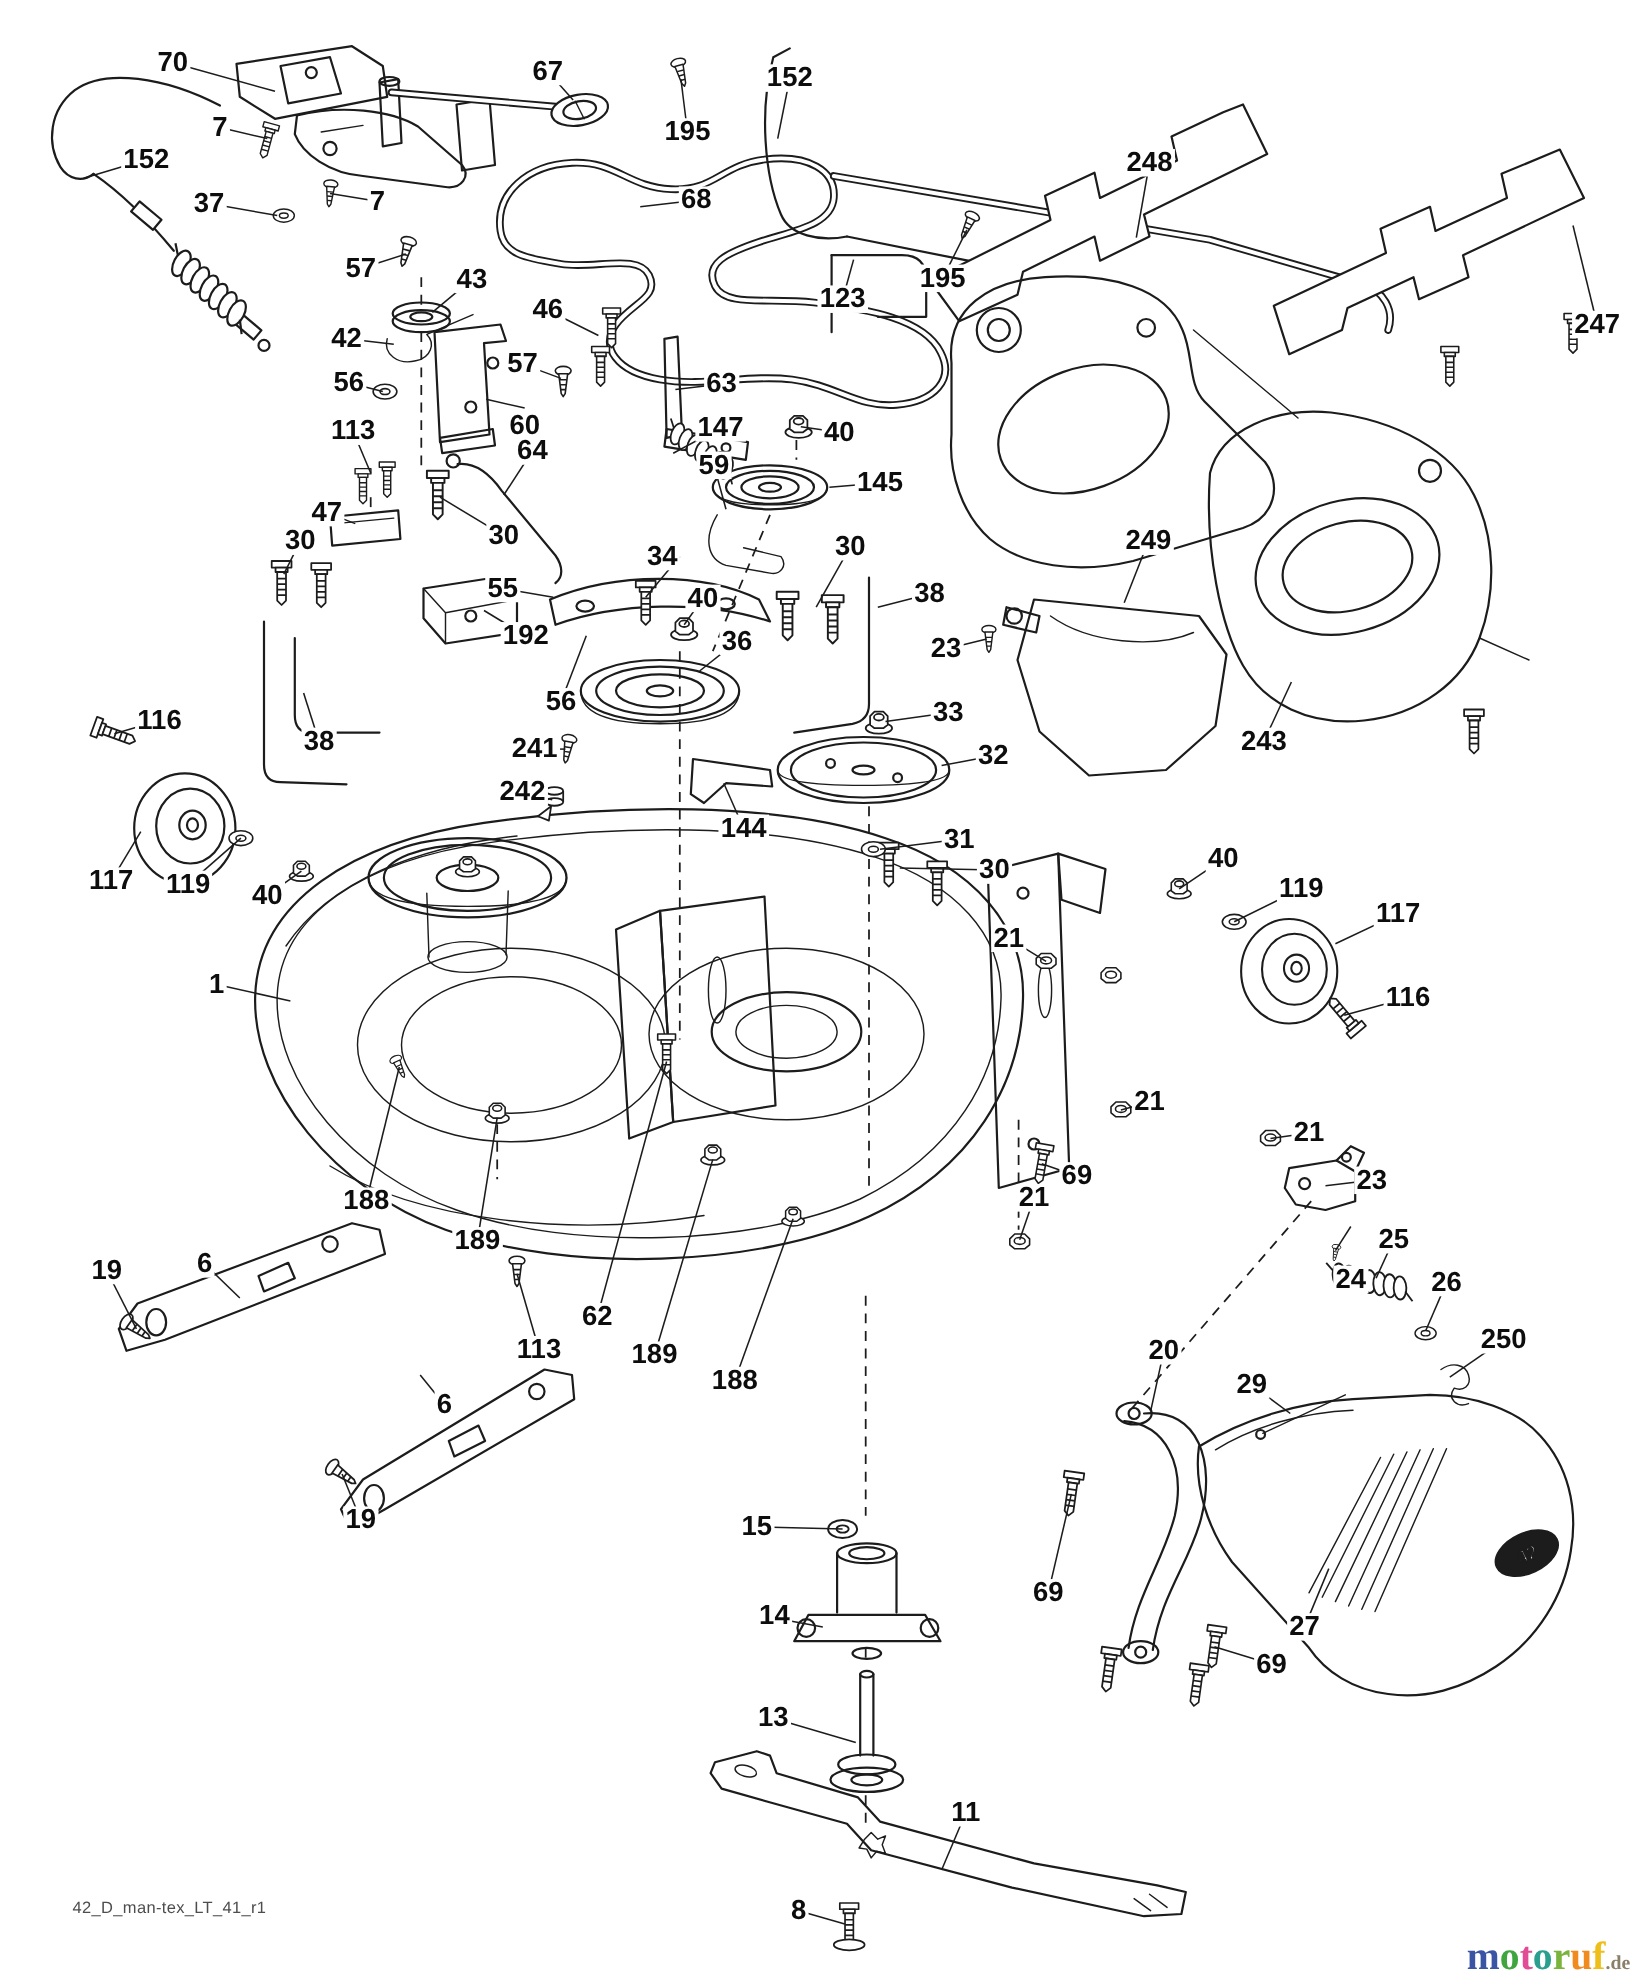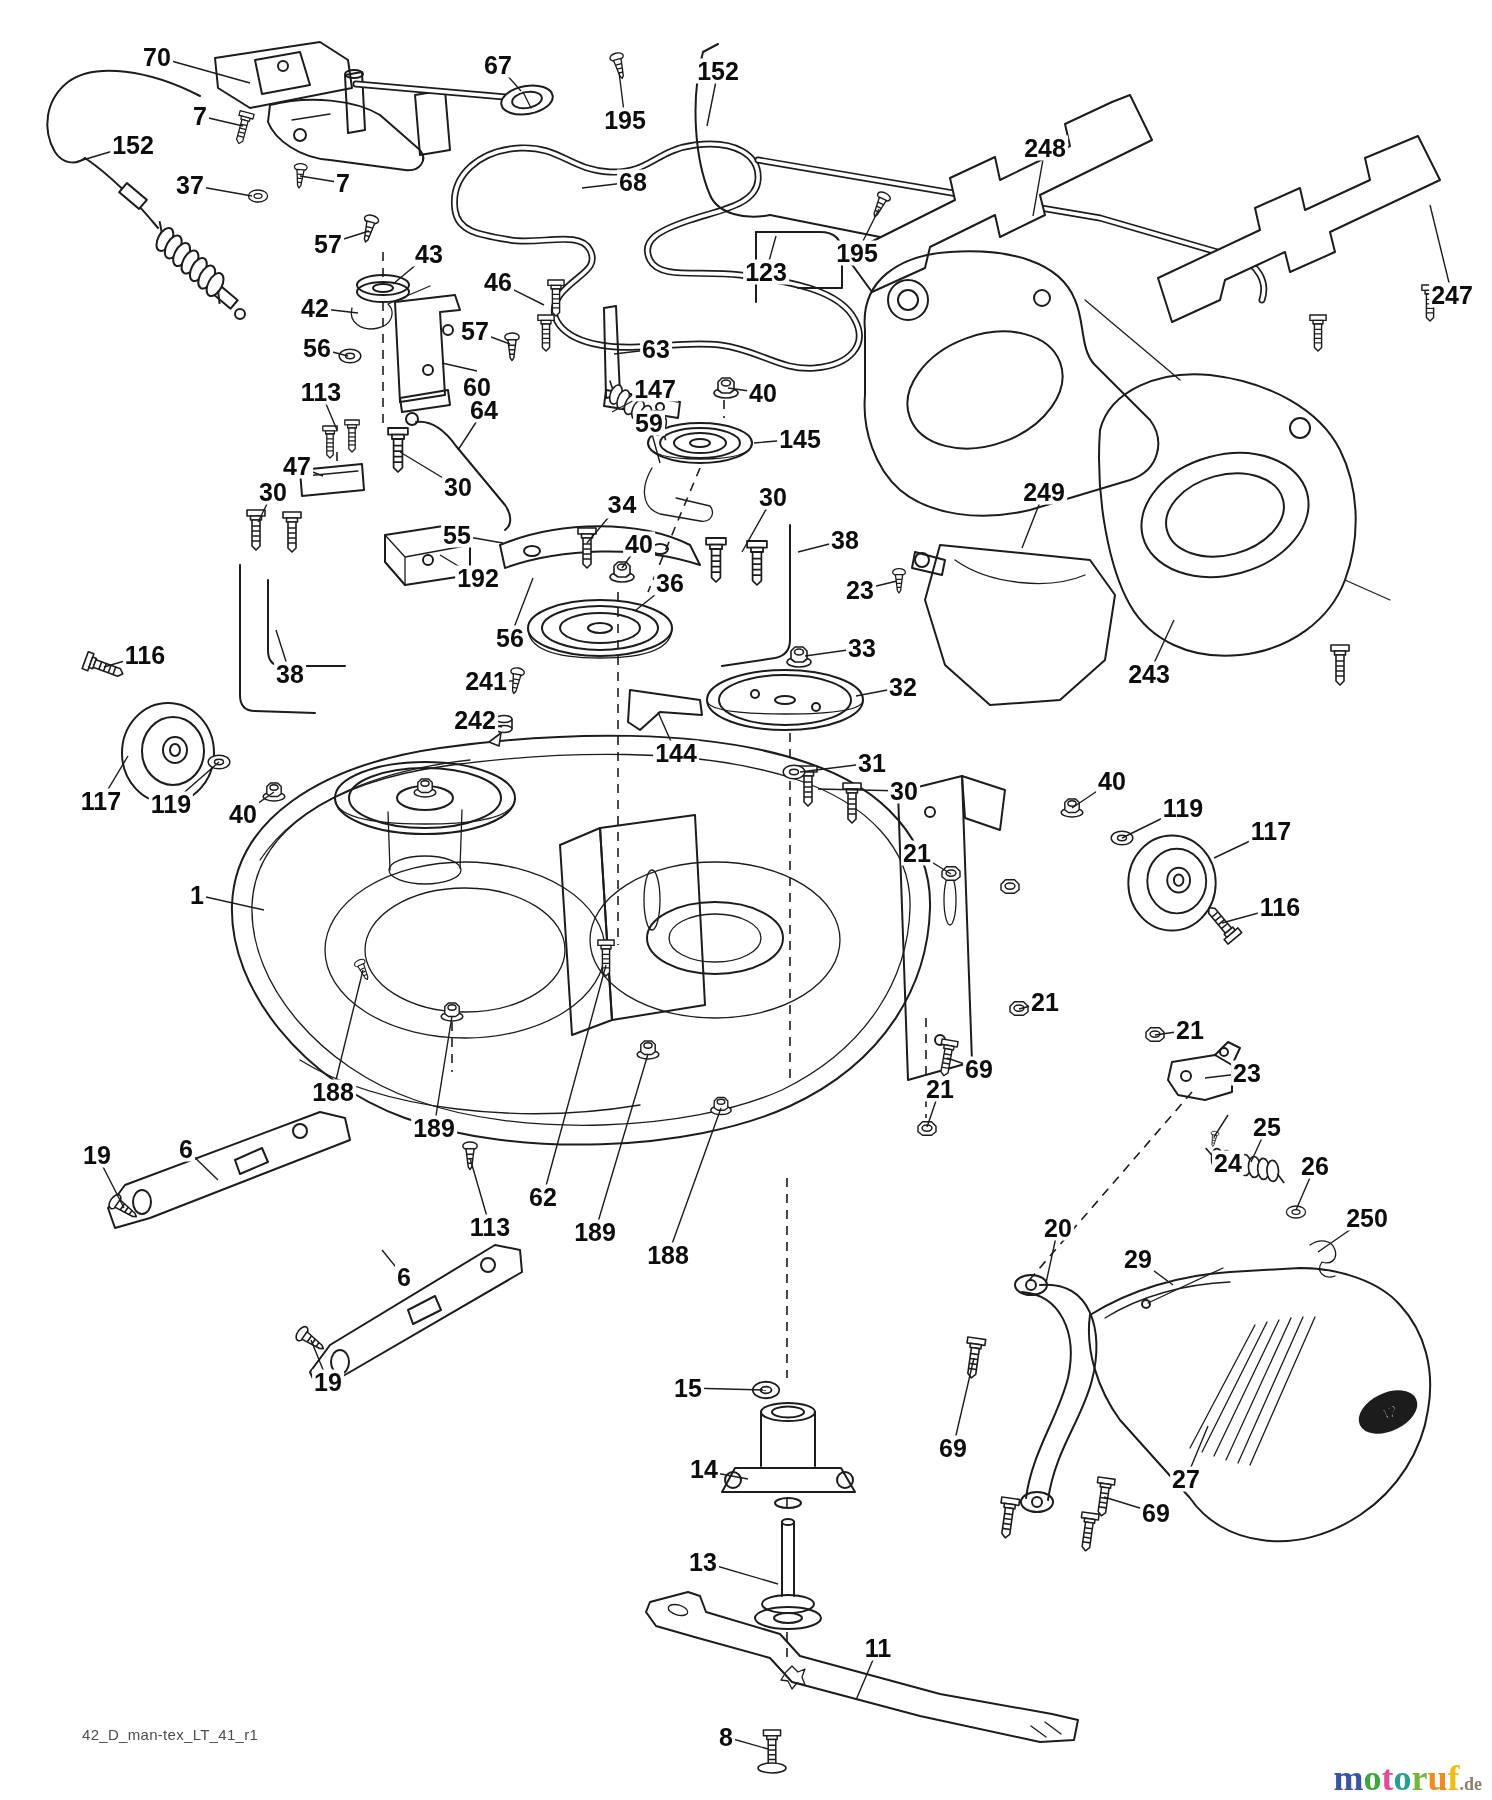--- a/index.html
+++ b/index.html
@@ -4,21 +4,21 @@
 <style>
   html,body{margin:0;padding:0;background:#fff;}
   .page{position:relative;width:1492px;height:1800px;background:#ffffff;overflow:hidden;
         font-family:"Liberation Sans",sans-serif;}
   .art{position:absolute;left:0;top:0;z-index:1;}
   #leader-layer{position:absolute;left:0;top:0;z-index:2;pointer-events:none;}
   #leader-layer line{stroke:#1c1c1c;stroke-width:1.4;}
   #label-layer{position:absolute;left:0;top:0;width:100%;height:100%;z-index:3;pointer-events:none;padding-left:28px;}
   .part-label{position:absolute;transform:translate(-50%,-50%);font-weight:bold;font-size:25px;
               color:#0d0d0d;background:#ffffff;padding:0 2px;line-height:1;white-space:nowrap;}
-  .doc-id{position:absolute;left:66px;top:1726px;font-size:15px;color:#4d4d4d;z-index:4;letter-spacing:.3px;margin-left:16px;}
+  .doc-id{position:absolute;left:66px;top:1726px;font-size:15px;color:#4d4d4d;z-index:4;letter-spacing:.3px;}
   .watermark{position:absolute;right:10px;bottom:4px;z-index:4;font-family:"Liberation Serif",serif;
              font-weight:bold;font-size:36px;line-height:1;}
   .watermark .wm-suffix{font-size:18px;}
   
   .ln{fill:none;stroke:#1c1c1c;stroke-width:2;stroke-linejoin:round;stroke-linecap:round;}
   .thin{stroke-width:1.3;}
   .wfill{fill:#ffffff;stroke:#1c1c1c;stroke-width:2;stroke-linejoin:round;}
   .belt{fill:none;stroke:#1c1c1c;stroke-width:7;stroke-linejoin:round;stroke-linecap:round;}
   .beltw{fill:none;stroke:#ffffff;stroke-width:3.6;stroke-linejoin:round;stroke-linecap:round;}
   .dash{fill:none;stroke:#1c1c1c;stroke-width:1.6;stroke-dasharray:9 7;}
@@ -486,21 +486,21 @@
       <div class="part-label" style="left: 317px; top: 348px;">56</div>
       <div class="part-label" style="left: 321px; top: 392px;">113</div>
       <div class="part-label" style="left: 477px; top: 371px; margin-top: 16px;">60</div>
       <div class="part-label" style="left: 297px; top: 466px;">47</div>
       <div class="part-label" style="left: 273px; top: 492px;">30</div>
       <div class="part-label" style="left: 290px; top: 674px;">38</div>
       <div class="part-label" style="left: 484px; top: 410px;">64</div>
       <div class="part-label" style="left: 478px; top: 578px;">192</div>
       <div class="part-label" style="left: 457px; top: 535px;">55</div>
       <div class="part-label" style="left: 510px; top: 638px;">56</div>
-      <div class="part-label" style="left: 622px; top: 506px; font-family: Liberation Mono, monospace;">34</div>
+      <div class="part-label" style="left: 602px; top: 506px;">34</div>
       <div class="part-label" style="left: 639px; top: 544px;">40</div>
       <div class="part-label" style="left: 670px; top: 583px;">36</div>
       <div class="part-label" style="left: 649px; top: 423px;">59</div>
       <div class="part-label" style="left: 800px; top: 439px;">145</div>
       <div class="part-label" style="left: 763px; top: 393px;">40</div>
       <div class="part-label" style="left: 486px; top: 681px;">241</div>
       <div class="part-label" style="left: 475px; top: 720px;">242</div>
       <div class="part-label" style="left: 676px; top: 753px;">144</div>
       <div class="part-label" style="left: 862px; top: 648px;">33</div>
       <div class="part-label" style="left: 903px; top: 687px;">32</div>

